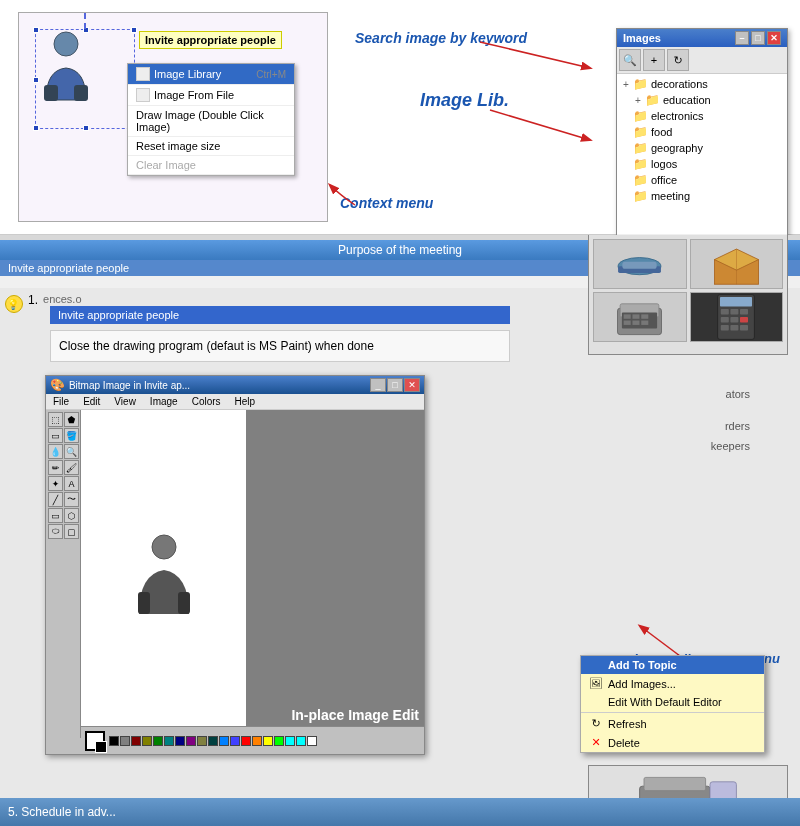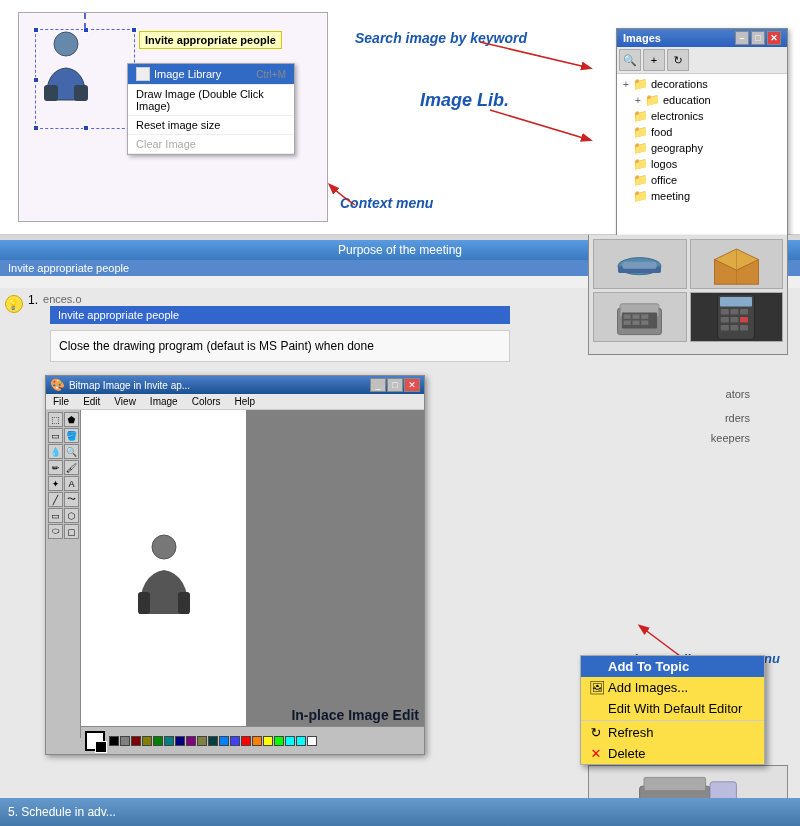--- a/index.html
+++ b/index.html
@@ -300,43 +300,43 @@
       height: 100%;
       background: white;
       display: flex;
       align-items: center;
       justify-content: center;
     }
 
     .in-place-label {
       position: absolute;
       bottom: 15px; right: 5px;
-      color: #0f172a;
+      color: #ffffff;
       font-size: 14px;
       font-weight: bold;
     }
 
     .handle {
       width: 6px;
       height: 6px;
       background: #2244bb;
       border: 1px solid white;
       position: absolute;
     }
 
     
     .popup-menu-lower {
       position: absolute;
       top: 420px; right: 35px;
       width: 185px;
-      background: #fde047;
+      background: #fef9c3;
       border: 1px solid #aaa;
       box-shadow: 3px 3px 6px rgba(0,0,0,0.4);
       z-index: 200;
-      font-size: 13px;
+      font-size: 11px;
     }
 
     .pm-item {
       padding: 3px 8px;
       cursor: pointer;
       display: flex;
       align-items: center;
       gap: 5px;
     }
 
@@ -405,20 +405,24 @@
 
     <div style="position:absolute;top:18px;left:120px;background:#ffffc0;border:1px solid #cccc00;padding:2px 5px;font-size:11px;font-weight:bold;white-space:nowrap;">Invite appropriate people</div>
 
     <div class="context-menu">
       <div class="context-menu-item highlighted">
         <span style="width:14px;height:14px;background:#eee;display:inline-block;border:1px solid #ccc;"></span>
         <span>Image Library</span>
         <span class="shortcut">Ctrl+M</span>
       </div>
       <div class="context-menu-item">
+        <span style="width:14px;height:14px;background:#eee;display:inline-block;border:1px solid #ccc;"></span>
+        <span>Image From File</span>
+      </div>
+      <div class="context-menu-item">
         <span>Draw Image  (Double Click Image)</span>
       </div>
       <div class="context-menu-item">
         <span>Reset image size</span>
       </div>
       <div class="context-menu-item disabled">
         <span>Clear Image</span>
       </div>
     </div>
   </div>
@@ -540,21 +544,21 @@
         <div style="position:absolute;bottom:-4px;right:-4px;width:8px;height:8px;background:#2244bb;border:1px solid white;"></div>
         <svg viewBox="0 0 60 80" width="55" height="75">
           <circle cx="30" cy="14" r="12" fill="#6688aa" stroke="#445566" stroke-width="1"></circle>
           <path d="M8 75 Q8 40 30 36 Q52 40 52 75 Z" fill="#4466aa"></path>
           <rect x="6" y="56" width="13" height="20" rx="3" fill="#334455"></rect>
           <rect x="41" y="56" width="13" height="20" rx="3" fill="#334455"></rect>
         </svg>
       </div>
 
       <div style="position:absolute;top:100px;right:50px;font-size:11px;color:#555;text-align:right;">
-        <div style="margin-bottom:12px;">ators</div>
+        <div style="margin-bottom:20px;">ators</div>
         <div style="margin-bottom:8px;">rders</div>
         <div>keepers</div>
       </div>
 
       <div style="position:absolute;bottom:80px;right:50px;font-size:11px;color:#555;text-align:right;">
         <div>First day o</div>
         <div>Last day o</div>
         <div>Partici<br>each o</div>
         <div>For sm</div>
         <div>For<br>mo</div>

